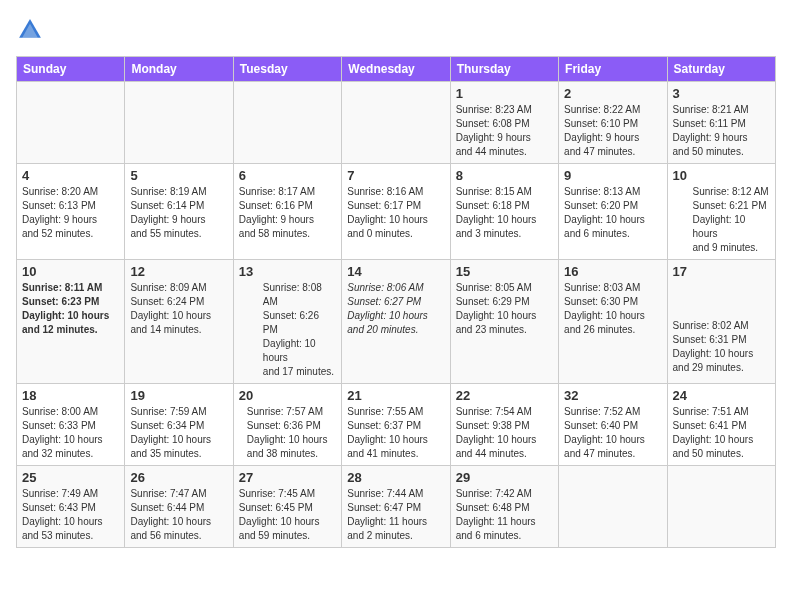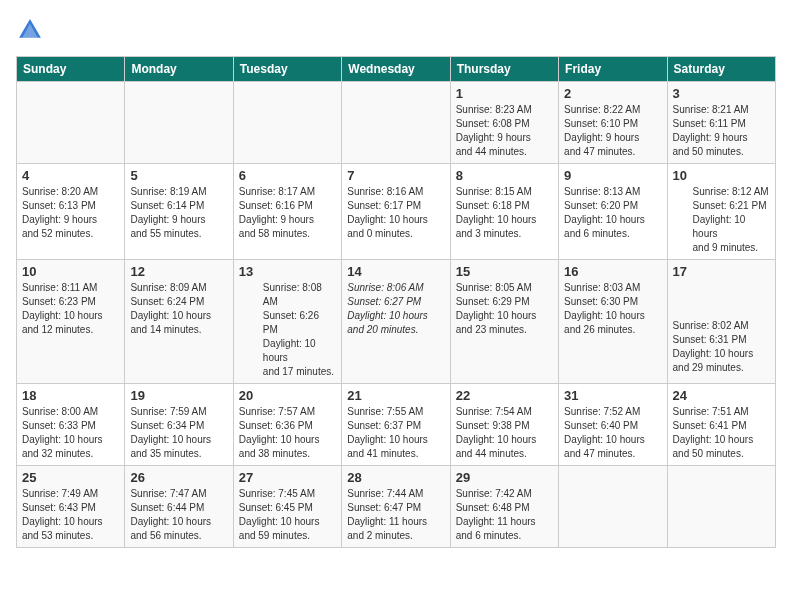--- a/index.html
+++ b/index.html
@@ -46,21 +46,21 @@
     .location-title {
       font-size: 16px;
       color: #555;
     }
     table {
       width: 100%;
       border-collapse: collapse;
       table-layout: fixed;
     }
     th {
-      background-color: #0f766e;
+      background-color: #8b5cf6;
       color: #fff;
       text-align: left;
       padding: 5px 6px;
       font-size: 12px;
       font-weight: bold;
       border: 1px solid #ccc;
     }
     td {
       border: 1px solid #ccc;
       vertical-align: top;
@@ -198,21 +198,21 @@
           <span class="day-num">10</span>
           <div class="day-info" style="white-space: pre-line; margin-left: 20px;">Sunrise: 8:12 AM
 Sunset: 6:21 PM
 Daylight: 10 hours
 and 9 minutes.</div>
         </td>
       </tr>
       <tr>
         <td>
           <span class="day-num">10</span>
-          <div class="day-info" style="white-space: pre-line;">Sunrise: 8:11 AM
+          <div class="day-info" style="white-space: pre-line; font-weight: bold;">Sunrise: 8:11 AM
 Sunset: 6:23 PM
 Daylight: 10 hours
 and 12 minutes.</div>
         </td>
         <td>
           <span class="day-num">12</span>
           <div class="day-info" style="white-space: pre-line;">Sunrise: 8:09 AM
 Sunset: 6:24 PM
 Daylight: 10 hours
 and 14 minutes.</div>
@@ -263,41 +263,41 @@
         </td>
         <td>
           <span class="day-num">19</span>
           <div class="day-info" style="white-space: pre-line;">Sunrise: 7:59 AM
 Sunset: 6:34 PM
 Daylight: 10 hours
 and 35 minutes.</div>
         </td>
         <td>
           <span class="day-num">20</span>
-          <div class="day-info" style="white-space: pre-line;">Sunrise: 7:57 AM
+          <div class="day-info" style="white-space: pre-line; margin-left: 8px;">Sunrise: 7:57 AM
 Sunset: 6:36 PM
 Daylight: 10 hours
 and 38 minutes.</div>
         </td>
         <td>
           <span class="day-num">21</span>
           <div class="day-info" style="white-space: pre-line;">Sunrise: 7:55 AM
 Sunset: 6:37 PM
 Daylight: 10 hours
 and 41 minutes.</div>
         </td>
         <td>
           <span class="day-num">22</span>
           <div class="day-info" style="white-space: pre-line;">Sunrise: 7:54 AM
 Sunset: 9:38 PM
 Daylight: 10 hours
 and 44 minutes.</div>
         </td>
         <td>
-          <span class="day-num">31</span>
+          <span class="day-num">32</span>
           <div class="day-info" style="white-space: pre-line;">Sunrise: 7:52 AM
 Sunset: 6:40 PM
 Daylight: 10 hours
 and 47 minutes.</div>
         </td>
         <td>
           <span class="day-num">24</span>
           <div class="day-info" style="white-space: pre-line;">Sunrise: 7:51 AM
 Sunset: 6:41 PM
 Daylight: 10 hours

